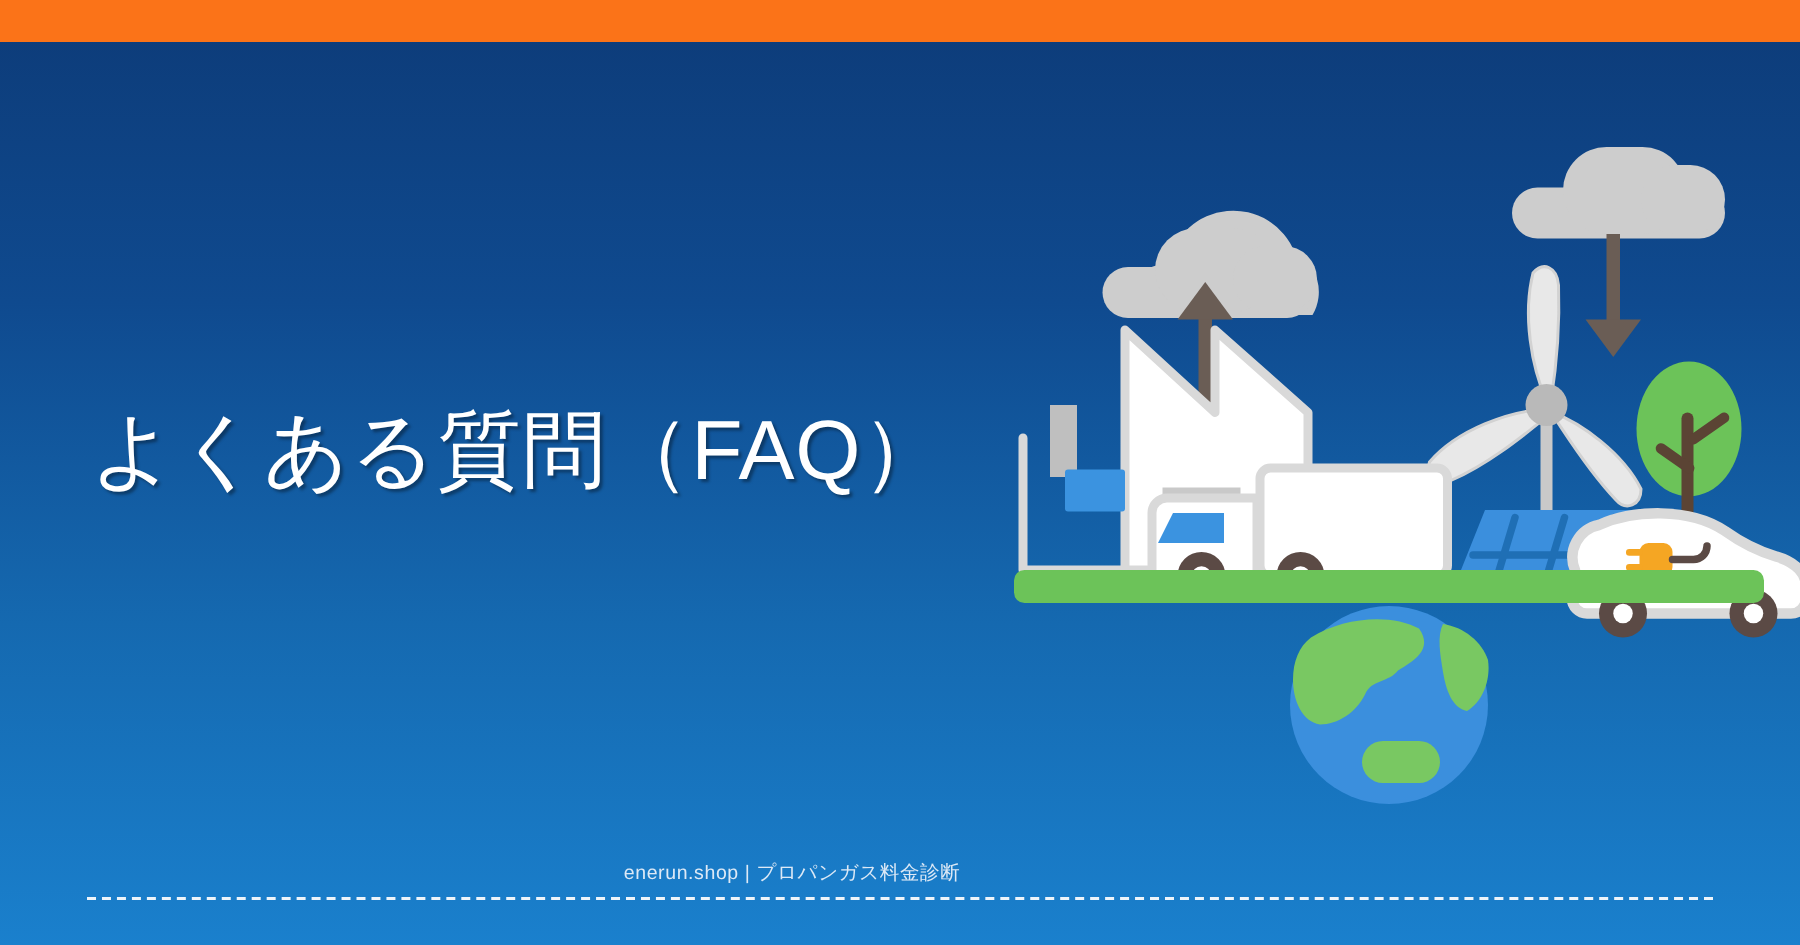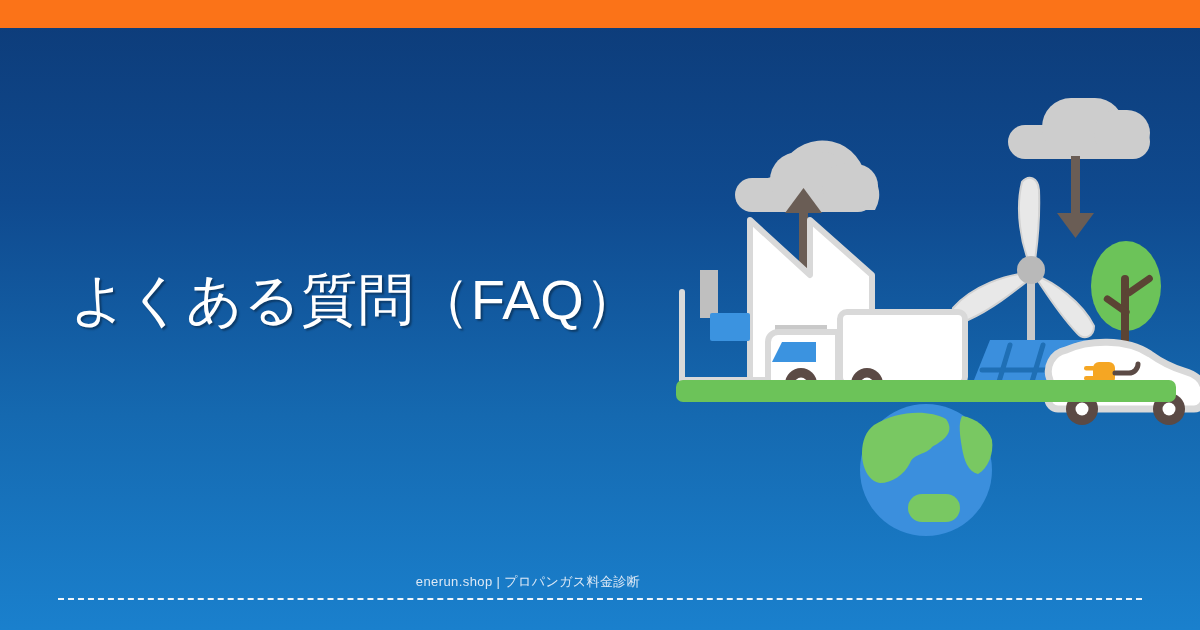--- a/index.html
+++ b/index.html
@@ -18,21 +18,21 @@
   .top-bar {
     position: absolute;
     left: 0;
     top: 0;
     width: 1200px;
     height: 28px;
     background: #fb7318;
   }
   .title {
     position: absolute;
-    left: 70px;
+    left: 60px;
     top: 266px;
     font-size: 56px;
     line-height: 1.2;
     color: #ffffff;
     letter-spacing: 0.5px;
     white-space: nowrap;
     text-shadow: 2px 2px 2px rgba(0, 0, 0, 0.35);
   }
   .footer-text {
     position: absolute;

